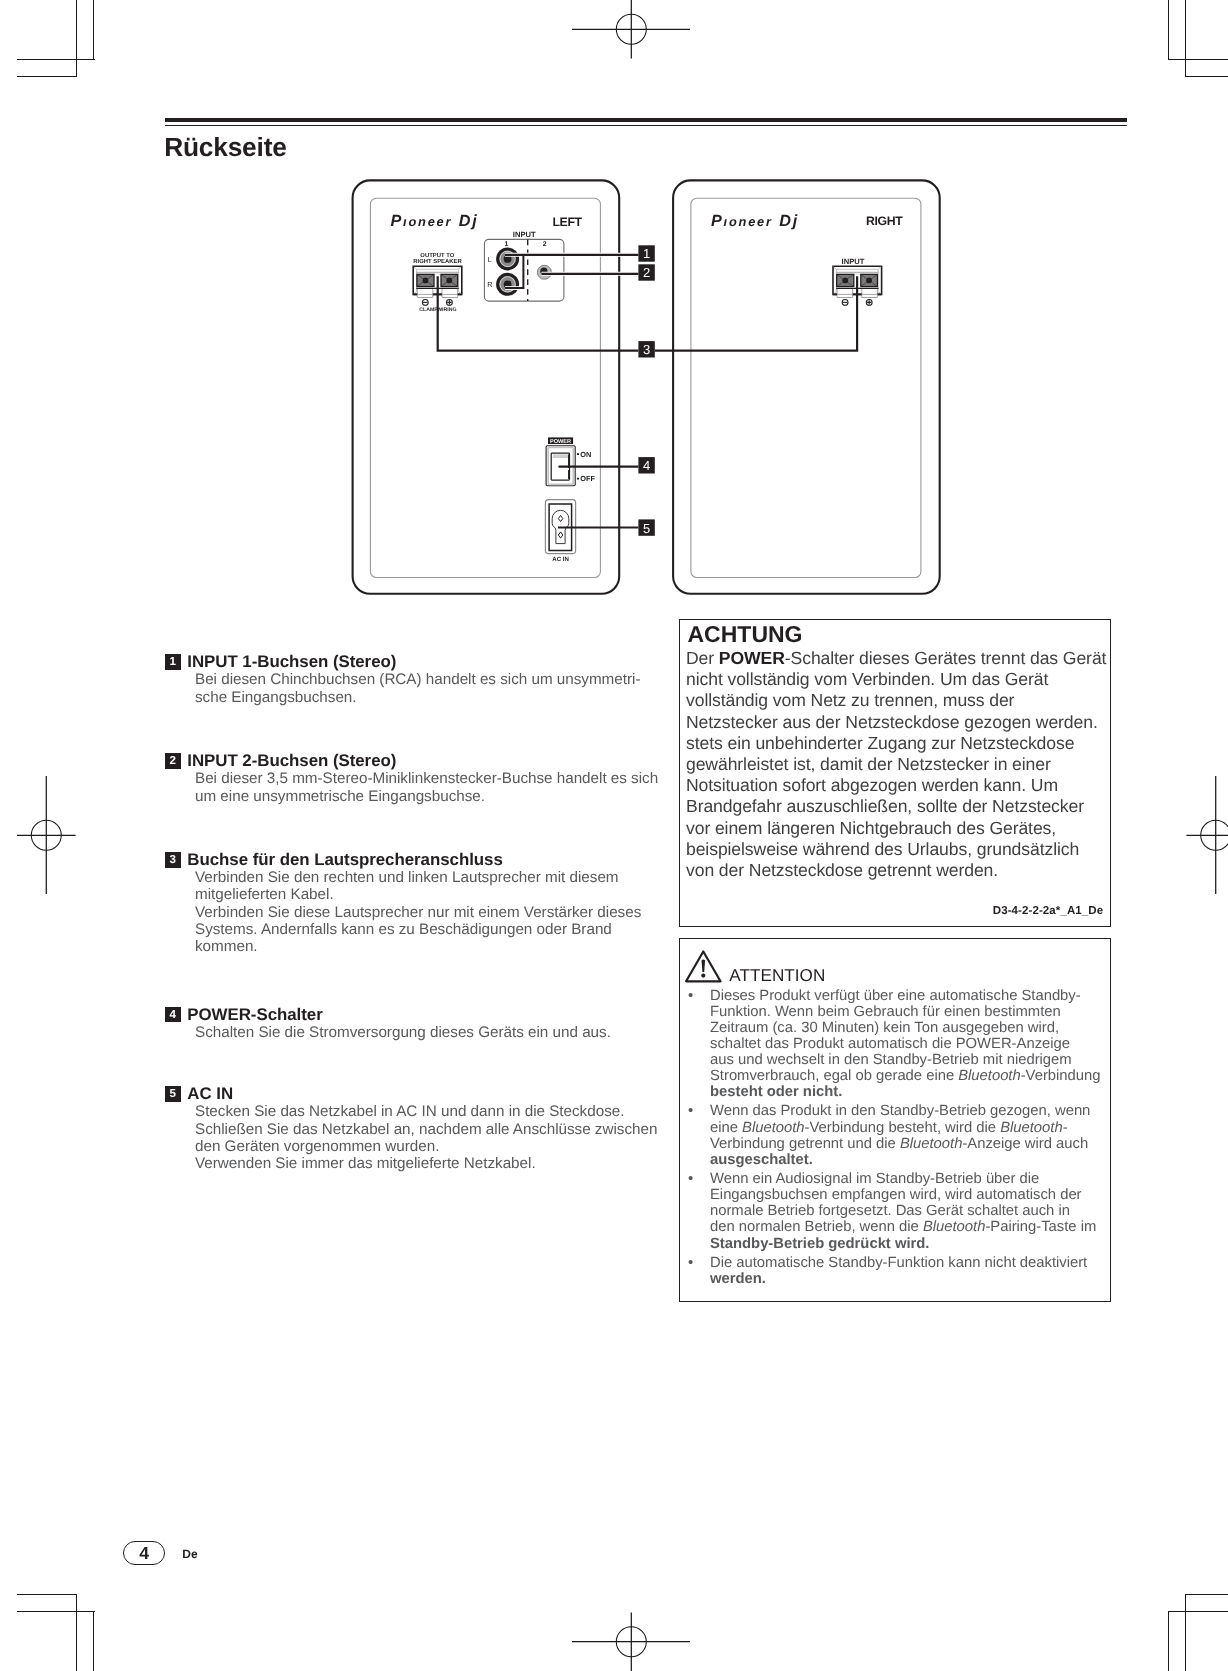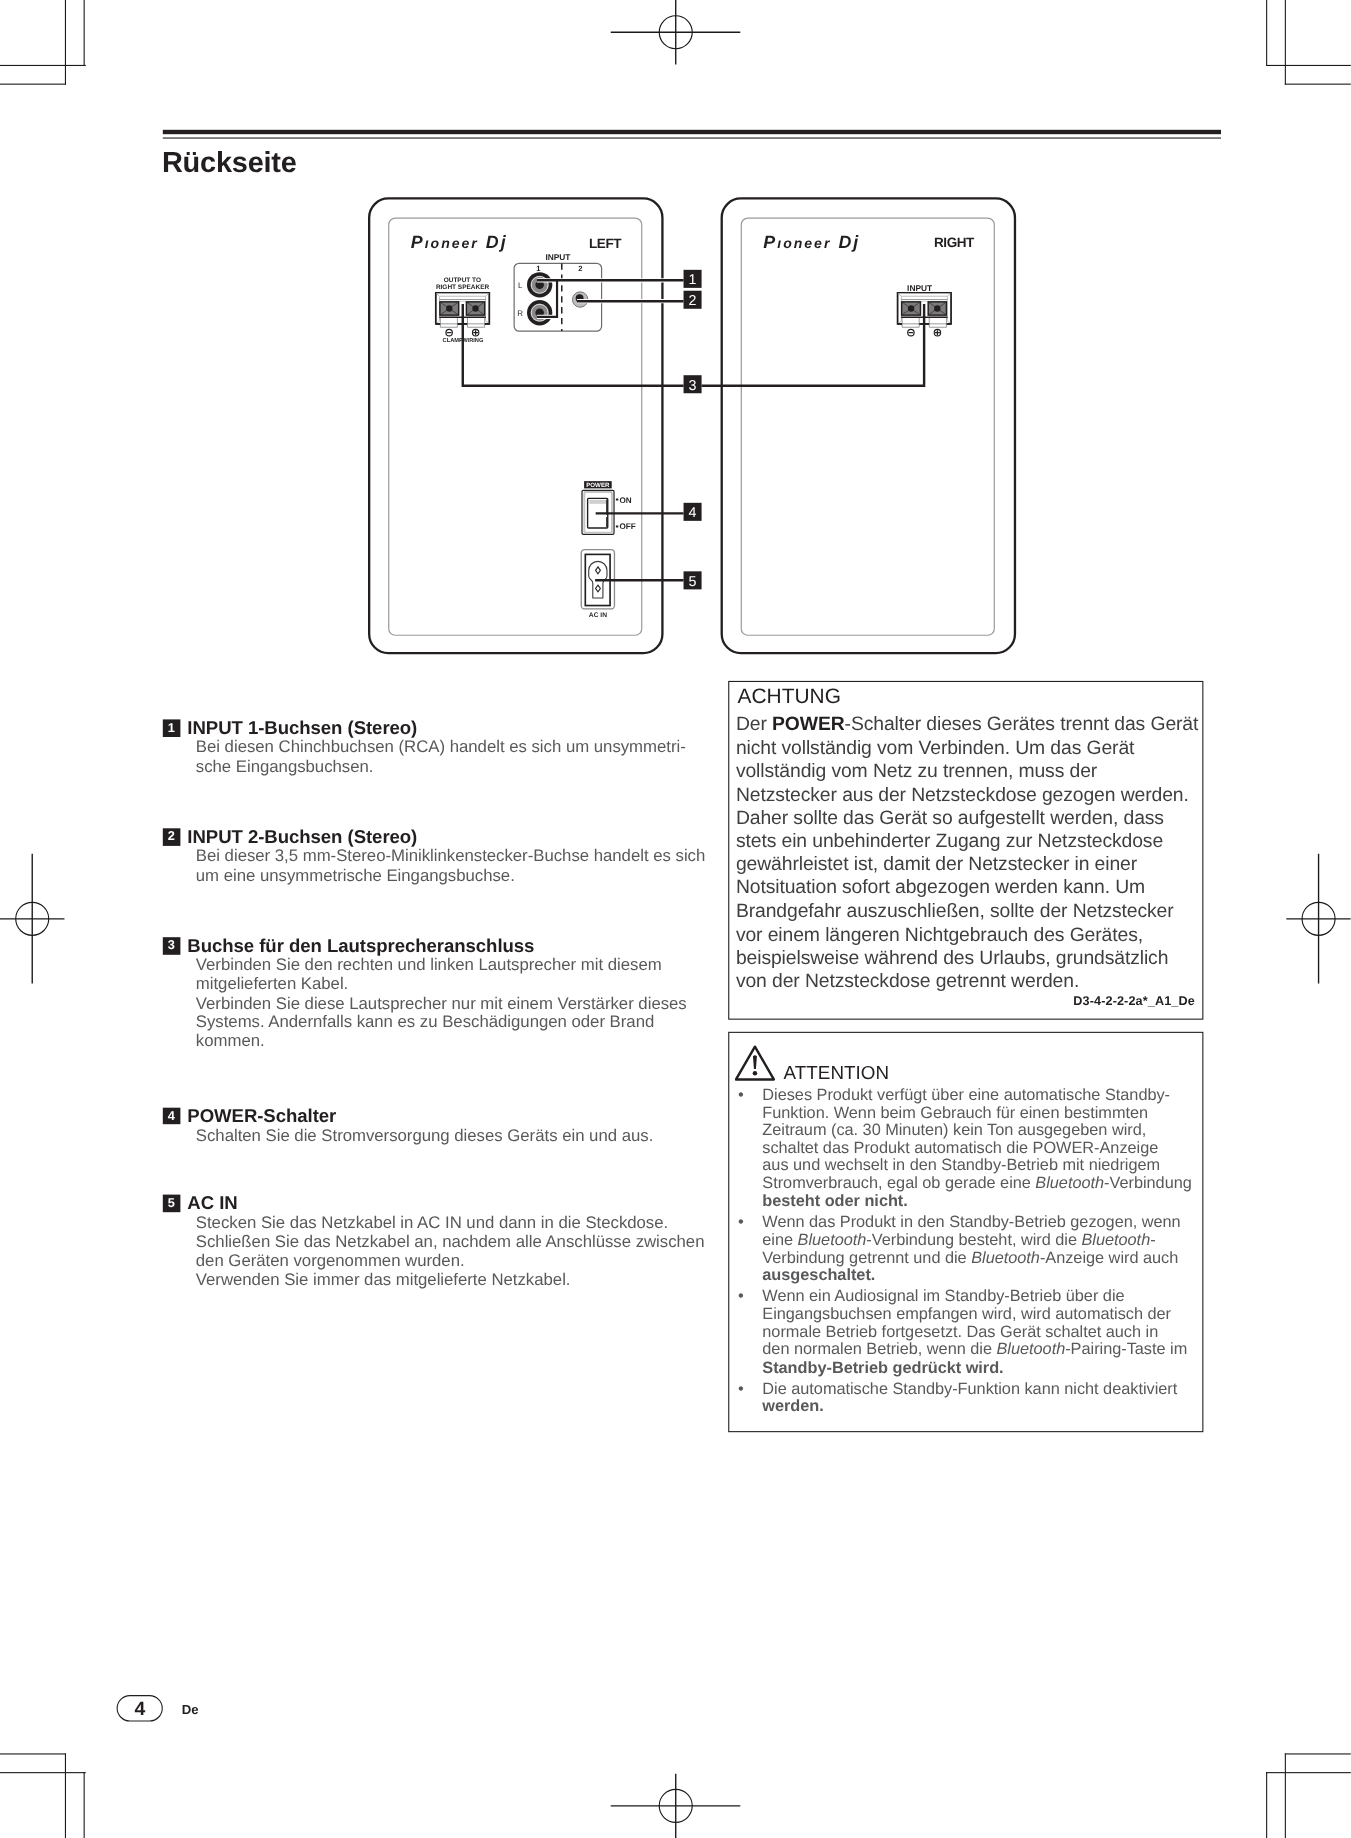--- a/index.html
+++ b/index.html
@@ -1,19 +1,19 @@
 <!DOCTYPE html>
 <html><head>
 <meta charset="utf-8">
 <style>
   html,body{margin:0;padding:0;background:#fff;}
   body{width:1228px;height:1671px;position:relative;overflow:hidden;
        font-family:"Liberation Sans",sans-serif;color:#231f20;
        -webkit-font-smoothing:antialiased;text-rendering:geometricPrecision;}
-  #page{position:absolute;left:0;top:0;width:985px;height:1671px;}
+  #page{position:absolute;left:17px;top:0;width:985px;height:1671px;}
   .abs{position:absolute;}
 
   
   .cm{position:absolute;background:#1a1a1a;}
 
   
   #rule-thick{left:148px;top:117.9px;width:962px;height:3.9px;background:#231f20;position:absolute;}
   #rule-thin{left:148px;top:124.8px;width:962px;height:1.3px;background:#231f20;position:absolute;}
   #page-title{position:absolute;left:147.2px;top:132px;font-size:26.3px;font-weight:bold;
      letter-spacing:-0.2px;line-height:30px;color:#231f20;}
@@ -27,21 +27,21 @@
   .itemhd{margin-left:22.3px;font-size:16.9px;font-weight:bold;line-height:18px;color:#231f20;
       letter-spacing:-0.05px;white-space:nowrap;margin-top:28px;}
   .itembody{margin-left:30px;font-size:15.25px;line-height:17.3px;color:#58595b;
       letter-spacing:-0.02px;white-space:nowrap;}
   .gap{height:18.5px;}
 
   
   .rbox{position:absolute;border:1.3px solid #231f20;box-sizing:border-box;}
   #achtung-box{left:662px;top:619px;width:432px;height:308px;}
   #attention-box{left:662px;top:938px;width:432px;height:364px;}
-  #achtung-title{position:absolute;left:7.5px;top:3px;font-size:19px;font-weight:normal;line-height:22px;}
+  #achtung-title{position:absolute;left:7.5px;top:3px;font-size:23px;font-weight:bold;line-height:22px;}
   #achtung-body{position:absolute;left:6.0px;top:28px;width:424px;white-space:nowrap;font-size:17.6px;line-height:21.2px;color:#3f3f41;letter-spacing:-0.1px;}
   #achtung-code{position:absolute;right:6.8px;top:285px;font-size:11.5px;font-weight:bold;color:#231f20;letter-spacing:0.1px;}
   #attention-title{position:absolute;left:49.3px;top:26.5px;font-size:17.1px;font-weight:normal;line-height:20px;letter-spacing:0.05px;}
   #attention-list{position:absolute;left:1.5px;top:48.5px;width:424px;white-space:nowrap;}
   .bl{position:relative;font-size:14.84px;line-height:16.1px;color:#58595b;padding-left:28.5px;margin-bottom:0;letter-spacing:-0.02px;}
   .bl.last{margin-bottom:3.3px;font-weight:bold;}
   .bl .dot{position:absolute;left:6.5px;top:0px;font-size:15px;}
   .bl i{font-style:italic;}
 
   
@@ -329,21 +329,20 @@
       </div>
     </div>
 
   <div id="achtung-box" class="rbox">
     <div id="achtung-title">ACHTUNG</div>
     <div id="achtung-body">
         <div><span>Der </span><b style="color: rgb(35, 31, 32);">POWER</b><span>-Schalter dieses Gerätes trennt das Gerät</span></div>
         <div><span>nicht vollständig vom Verbinden. Um das Gerät</span></div>
         <div><span>vollständig vom Netz zu trennen, muss der</span></div>
         <div><span>Netzstecker aus der Netzsteckdose gezogen werden.</span></div>
-        <div><span>Daher sollte das Gerät so aufgestellt werden, dass</span></div>
         <div><span>stets ein unbehinderter Zugang zur Netzsteckdose</span></div>
         <div><span>gewährleistet ist, damit der Netzstecker in einer</span></div>
         <div><span>Notsituation sofort abgezogen werden kann. Um</span></div>
         <div><span>Brandgefahr auszuschließen, sollte der Netzstecker</span></div>
         <div><span>vor einem längeren Nichtgebrauch des Gerätes,</span></div>
         <div><span>beispielsweise während des Urlaubs, grundsätzlich</span></div>
         <div><span>von der Netzsteckdose getrennt werden.</span></div>
       </div>
     <div id="achtung-code">D3-4-2-2-2a*_A1_De</div>
   </div>

